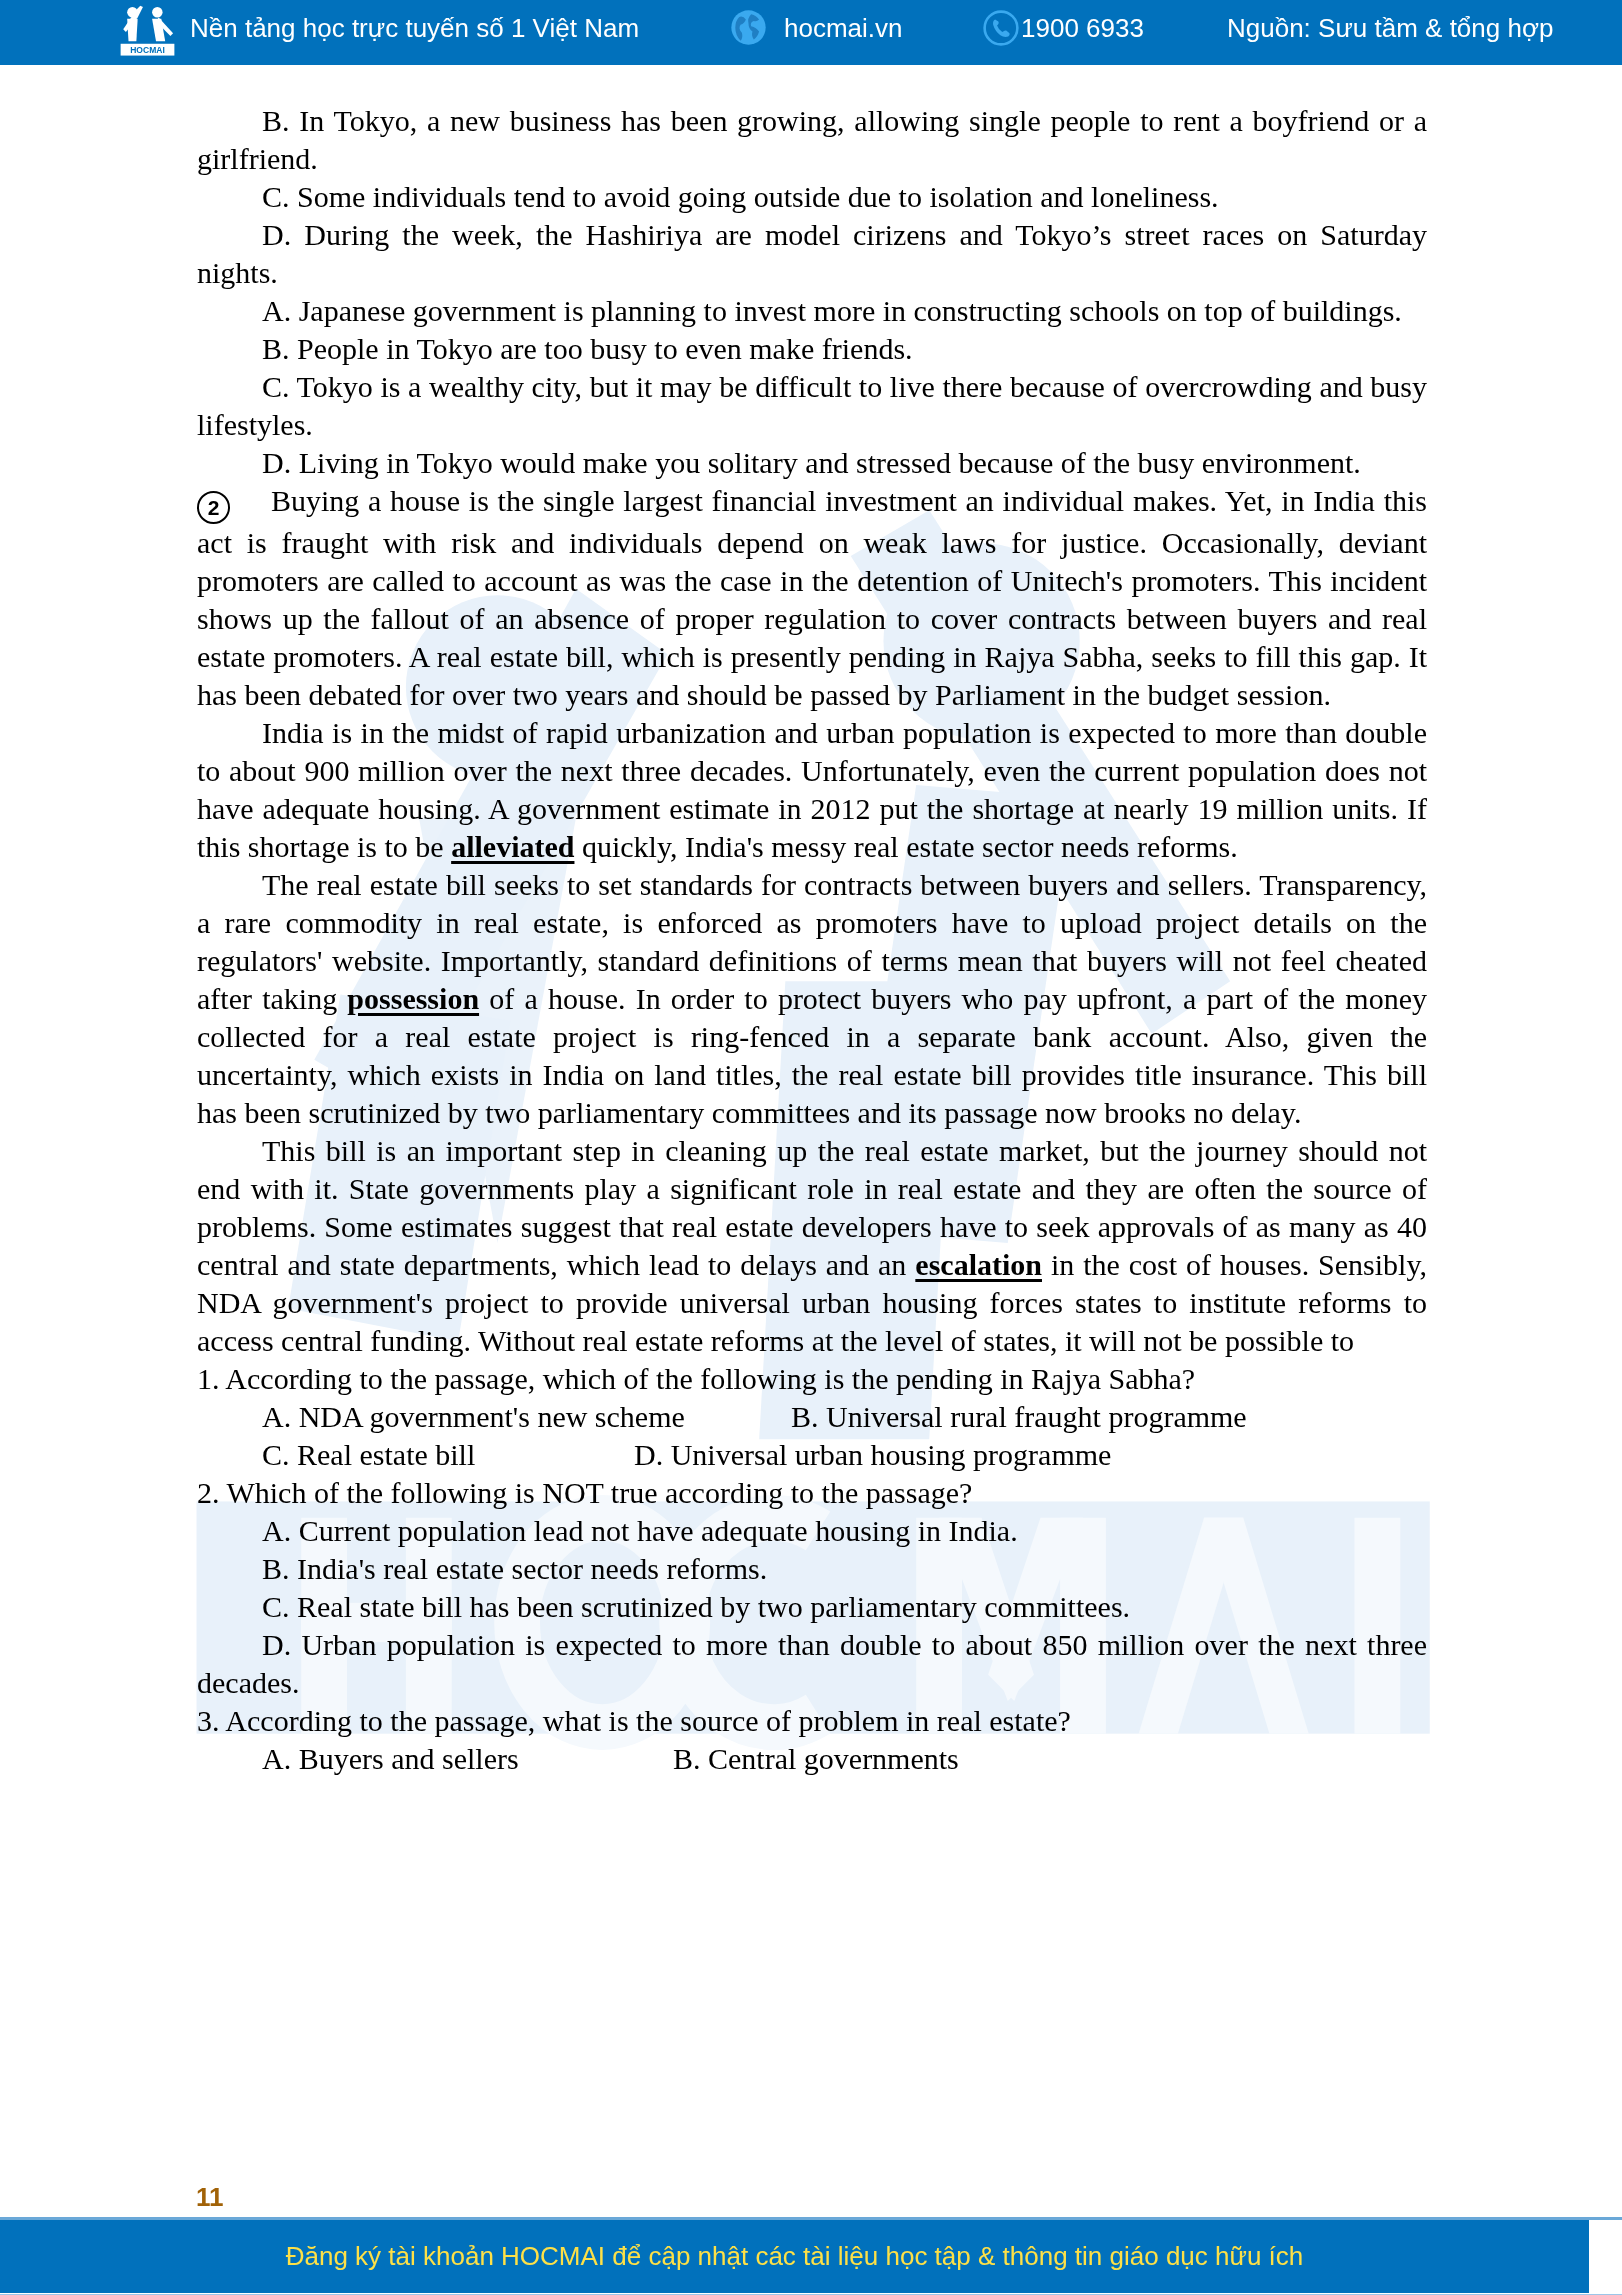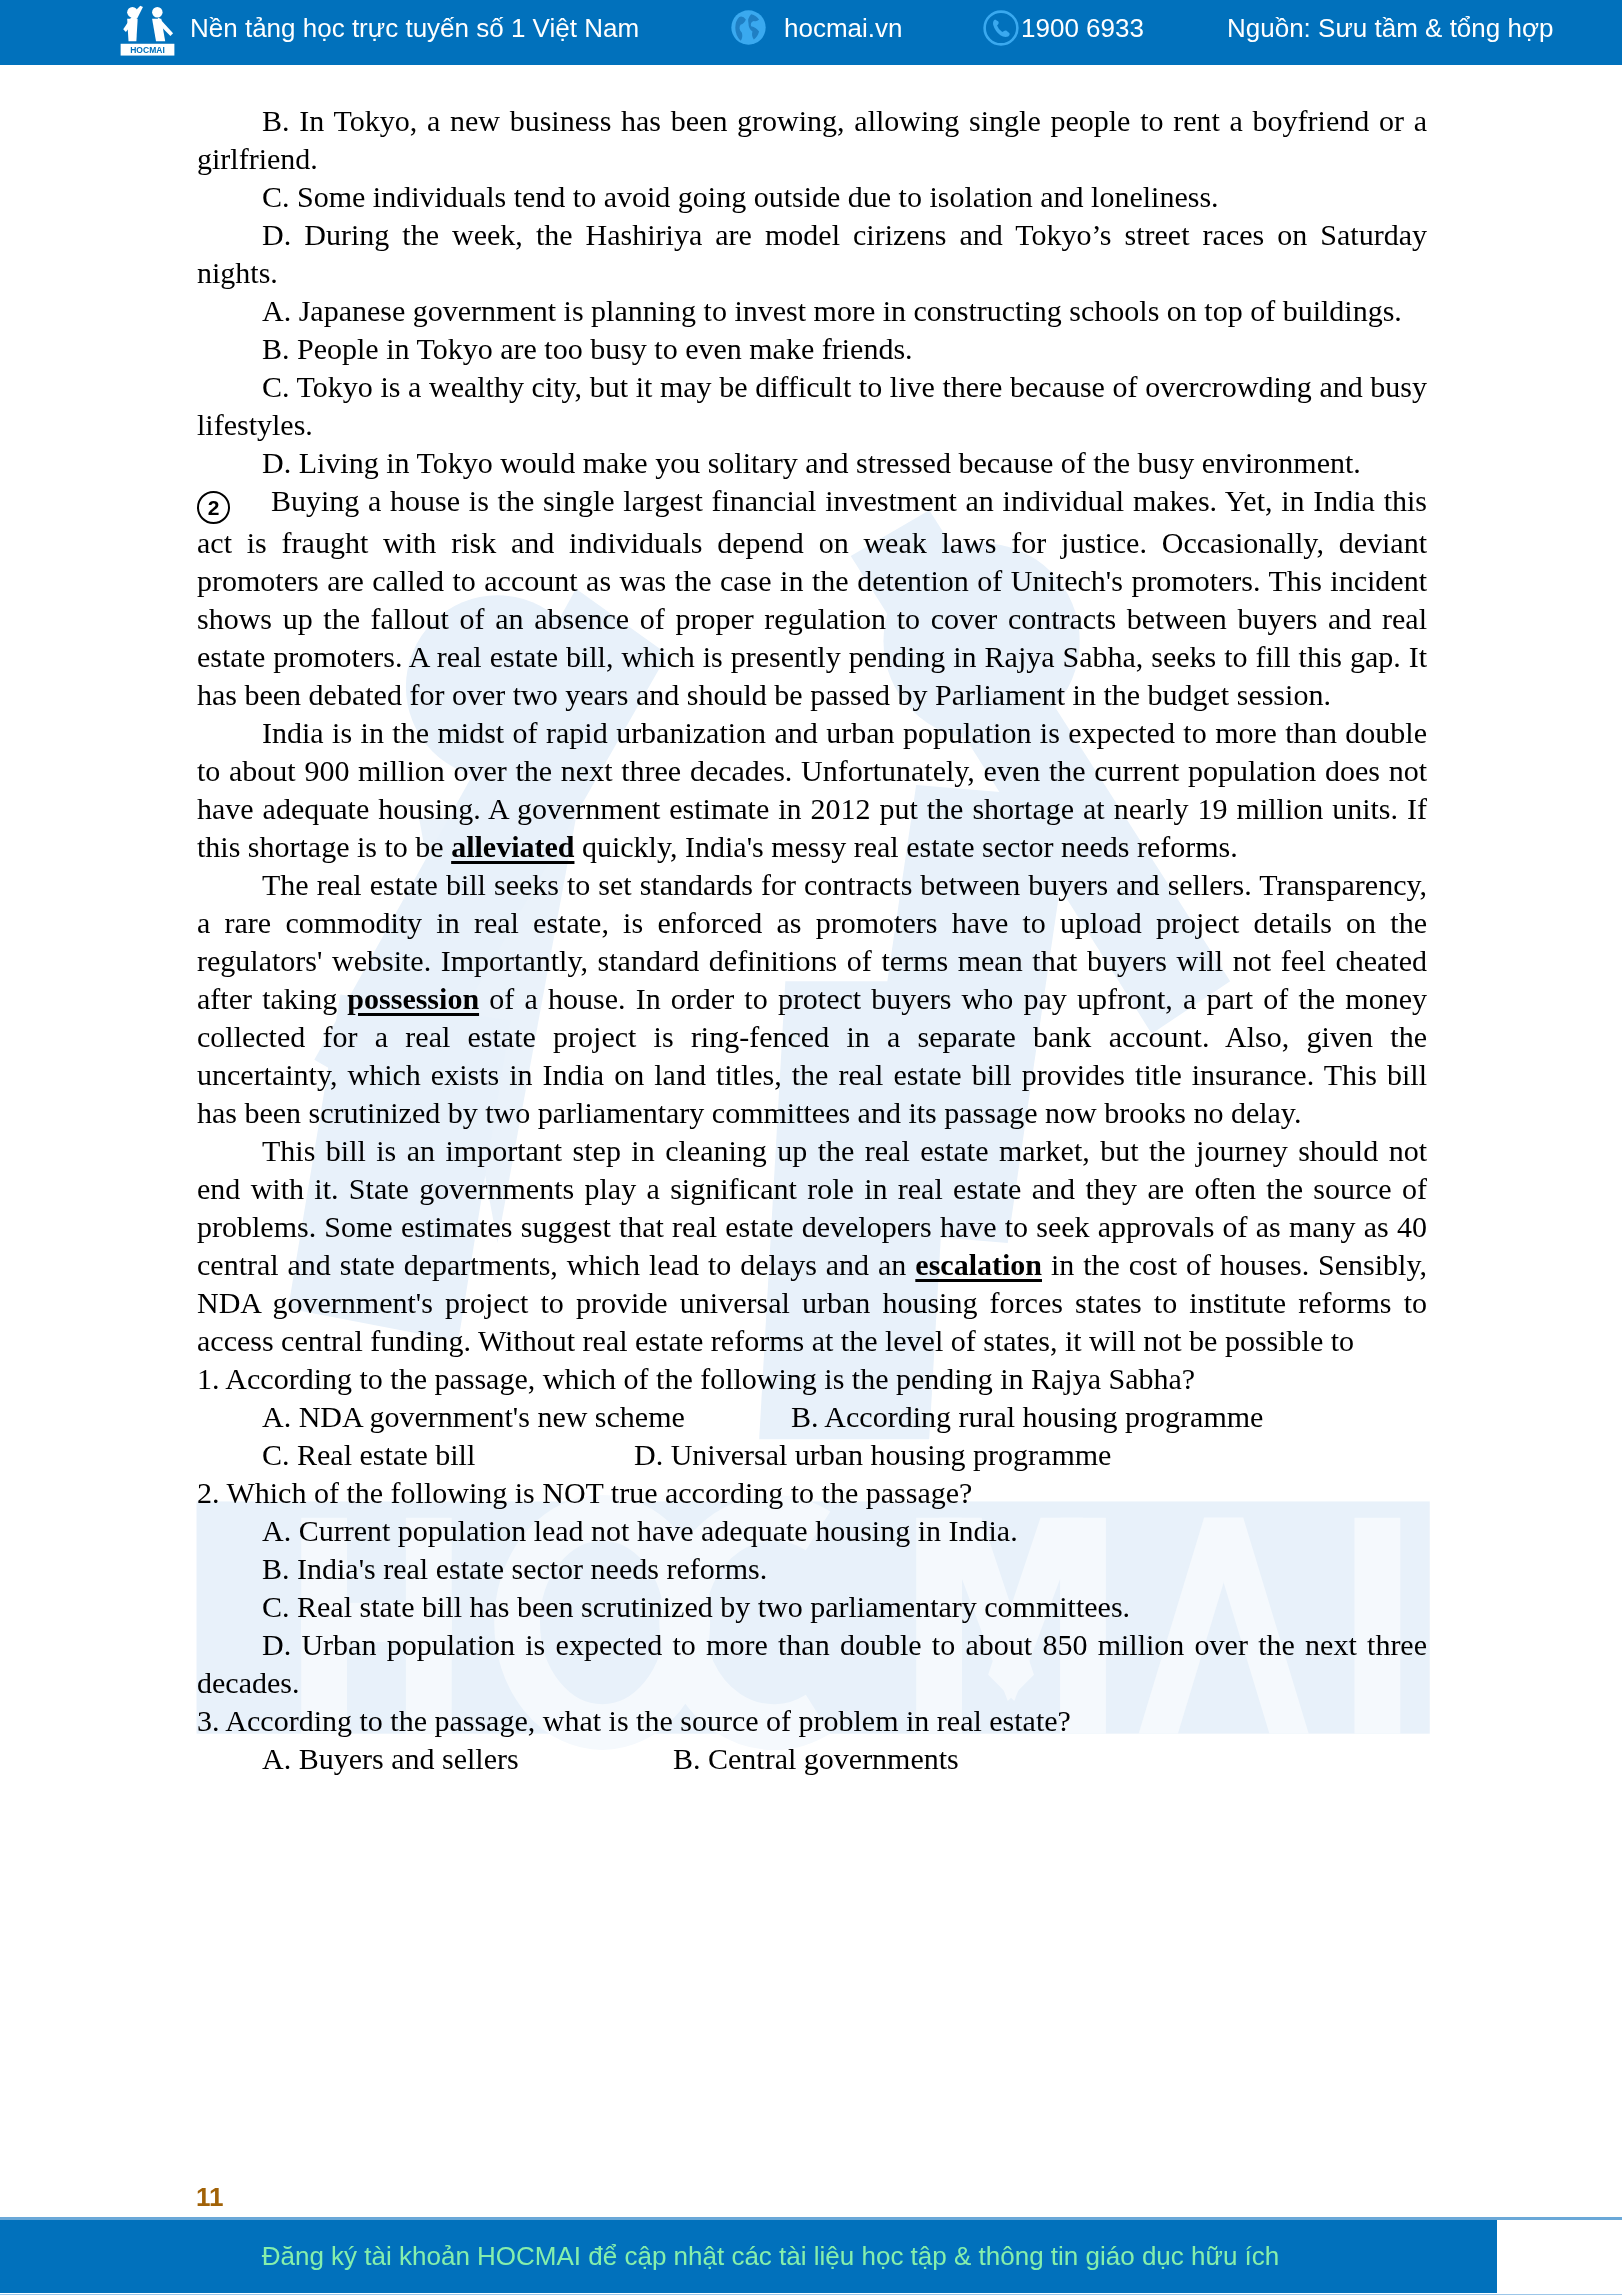--- a/index.html
+++ b/index.html
@@ -44,23 +44,23 @@
     text-align: center; text-indent: 0; vertical-align: -3.9px; margin-right: 41px; box-sizing: content-box;
   }
 
   
   .pagenum {
     position: absolute; left: 196px; top: 2182px; font-size: 26px; font-weight: bold;
     color: #a16207; font-family: Liberation Sans, sans-serif;
   }
   .footer-line { position: absolute; left: 0; top: 2217px; width: 1623px; height: 3.3px; background: #6aa8d8; }
   .footer {
-    position: absolute; left: 0; top: 2220px; width: 1453px; height: 73px; background: #0171bc;
-    color: #86efac; font-family: "Liberation Sans", sans-serif; font-size: 26px;
-    text-align: center; line-height: 73px; padding-left: 44px;
+    position: absolute; left: 0; top: 2220px; width: 1589px; height: 73px; background: #0171bc;
+    color: #fde047; font-family: "Liberation Sans", sans-serif; font-size: 26px;
+    text-align: center; line-height: 73px;
   }
   .footer-bottom { position: absolute; left: 0; top: 2294px; width: 1623px; height: 2px; background: #9cc6e8; }
 </style>
 </head>
 <body>
 
 <svg class="watermark" viewBox="0 0 2480 3508" xmlns="http://www.w3.org/2000/svg">
   <g fill="#e8f1fa">
 
     <circle cx="760" cy="1050" r="140"></circle>
@@ -125,21 +125,21 @@
   <p class="indent">B. People in Tokyo are too busy to even make friends.</p>
   <p class="indent">C. Tokyo is a wealthy city, but it may be difficult to live there because of overcrowding and busy lifestyles.</p>
   <p class="indent">D. Living in Tokyo would make you solitary and stressed because of the busy environment.</p>
 
   <p><span class="circ">2</span><span>Buying a house is the single largest financial investment an individual makes. Yet, in India this act is fraught with risk and individuals depend on weak laws for justice. Occasionally, deviant promoters are called to account as was the case in the detention of Unitech's promoters. This incident shows up the fallout of an absence of proper regulation to cover contracts between buyers and real estate promoters. A real estate bill, which is presently pending in Rajya Sabha, seeks to fill this gap. It has been debated for over two years and should be passed by Parliament in the budget session.</span></p>
   <p class="indent"><span>India is in the midst of rapid urbanization and urban population is expected to more than double to about 900 million over the next three decades. Unfortunately, even the current population does not have adequate housing. A government estimate in 2012 put the shortage at nearly 19 million units. If this shortage is to be </span><span class="u">alleviated</span><span> quickly, India's messy real estate sector needs reforms.</span></p>
   <p class="indent"><span>The real estate bill seeks to set standards for contracts between buyers and sellers. Transparency, a rare commodity in real estate, is enforced as promoters have to upload project details on the regulators' website. Importantly, standard definitions of terms mean that buyers will not feel cheated after taking </span><span class="u">possession</span><span> of a house. In order to protect buyers who pay upfront, a part of the money collected for a real estate project is ring-fenced in a separate bank account. Also, given the uncertainty, which exists in India on land titles, the real estate bill provides title insurance. This bill has been scrutinized by two parliamentary committees and its passage now brooks no delay.</span></p>
   <p class="indent"><span>This bill is an important step in cleaning up the real estate market, but the journey should not end with it. State governments play a significant role in real estate and they are often the source of problems. Some estimates suggest that real estate developers have to seek approvals of as many as 40 central and state departments, which lead to delays and an </span><span class="u">escalation</span><span> in the cost of houses. Sensibly, NDA government's project to provide universal urban housing forces states to institute reforms to access central funding. Without real estate reforms at the level of states, it will not be possible to</span></p>
 
   <p class="q">1.  According to the passage, which of the following is the pending in Rajya Sabha?</p>
-  <p class="opt"><span style="display:inline-block;width:529px">A. NDA government's new scheme</span><span>B.  According rural housing programme</span></p>
+  <p class="opt"><span style="display:inline-block;width:529px">A. NDA government's new scheme</span><span>B.  Universal rural fraught programme</span></p>
   <p class="opt"><span style="display:inline-block;width:372px">C.  Real estate bill</span><span>D. Universal urban housing programme</span></p>
 
   <p class="q">2.  Which of the following is NOT true according to the passage?</p>
   <p class="opt">A. Current population lead not have adequate housing in India.</p>
   <p class="opt">B.  India's real estate sector needs reforms.</p>
   <p class="opt">C. Real state bill has been scrutinized by two parliamentary committees.</p>
   <p class="indent">D. Urban population is expected to more than double to about 850 million over the next three decades.</p>
 
   <p class="q">3.  According to the passage, what is the source of problem in real estate?</p>
   <p class="opt"><span style="display:inline-block;width:411px">A. Buyers and sellers</span><span>B.  Central governments</span></p>

